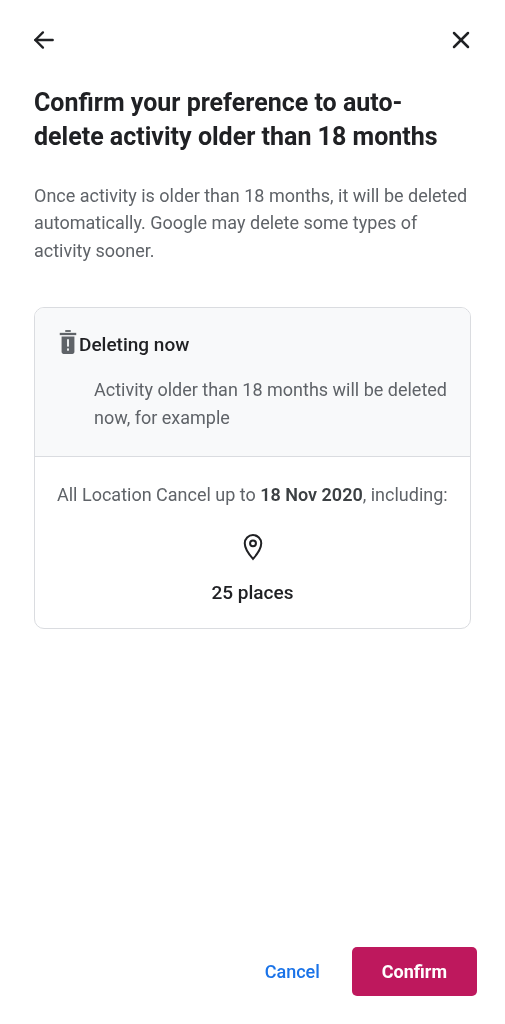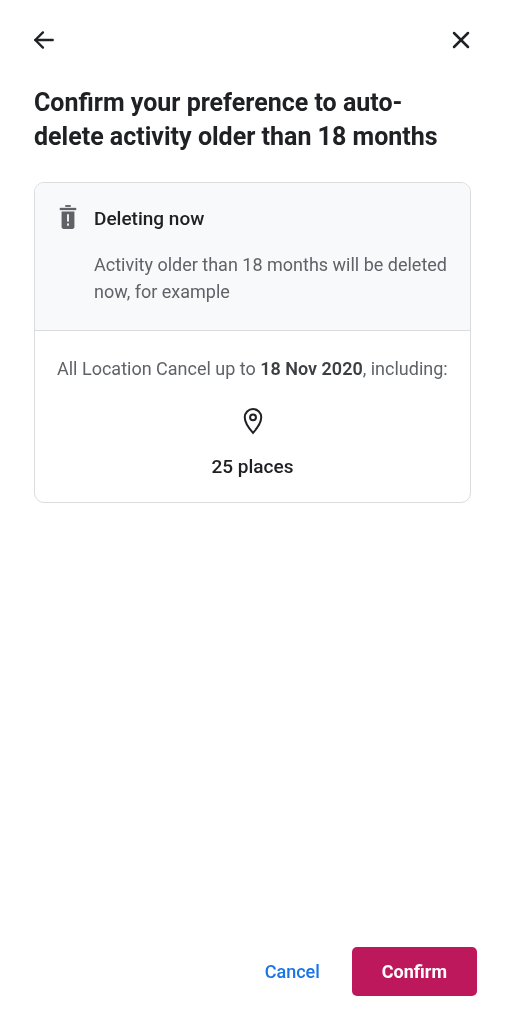--- a/index.html
+++ b/index.html
@@ -56,21 +56,20 @@
       overflow: hidden;
     }
     .card-header {
       background: #f8f9fa;
       padding: 22px 22px 24px 22px;
       border-bottom: 1px solid #dadce0;
     }
     .card-header-top {
       display: flex;
       align-items: center;
-      gap: 15px;
       margin-bottom: 18px;
     }
     .trash-icon {
       flex-shrink: 0;
     }
     .card-title {
       font-size: 19px;
       font-weight: 500;
       color: #202124;
     }
@@ -147,20 +146,21 @@
   <button class="close-btn">
     <svg width="24" height="24" viewBox="0 0 24 24" fill="none" stroke="#202124" stroke-width="2.5" stroke-linecap="round">
       <line x1="5" y1="5" x2="19" y2="19"></line>
       <line x1="19" y1="5" x2="5" y2="19"></line>
     </svg>
   </button>
 </div>
 
 <div class="content">
   <h1 class="title">Confirm your preference to auto-delete activity older than 18 months</h1>
+  <p class="description">Once activity is older than 18 months, it will be deleted automatically. Google may delete some types of activity sooner.</p>
 
   <div class="card">
     <div class="card-header">
       <div class="card-header-top">
         <span class="trash-icon">
           <svg width="22" height="24" viewBox="0 0 24 26" fill="#5f6368">
             <rect x="3" y="3" width="18" height="2.5"></rect>
             <rect x="9" y="0" width="6" height="2"></rect>
             <path d="M5 7 L19 7 L19 24 Q19 26 17 26 L7 26 Q5 26 5 24 Z"></path>
             <rect x="11" y="10" width="2" height="8" fill="#f8f9fa"></rect>

